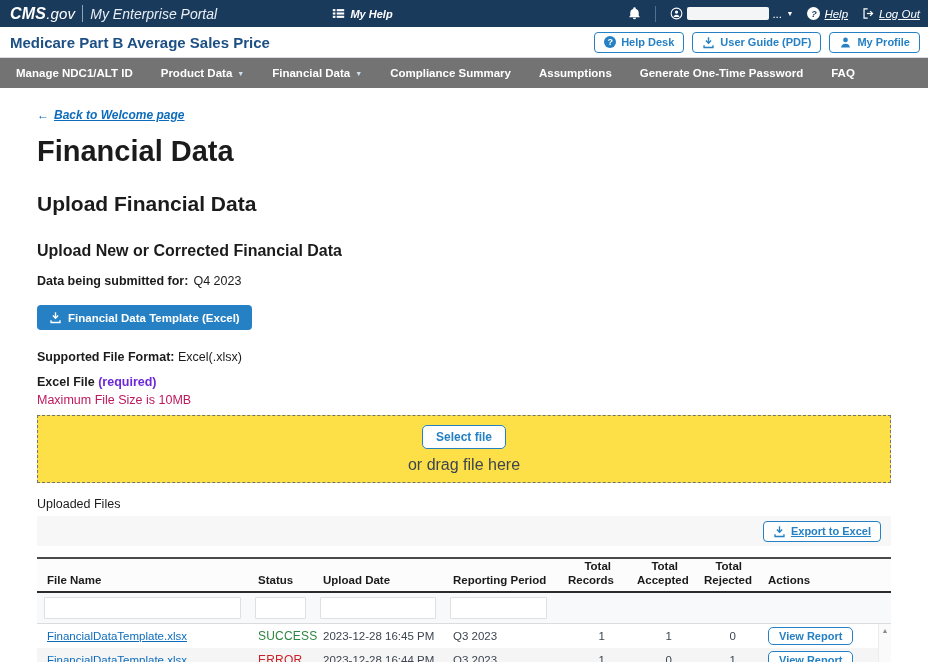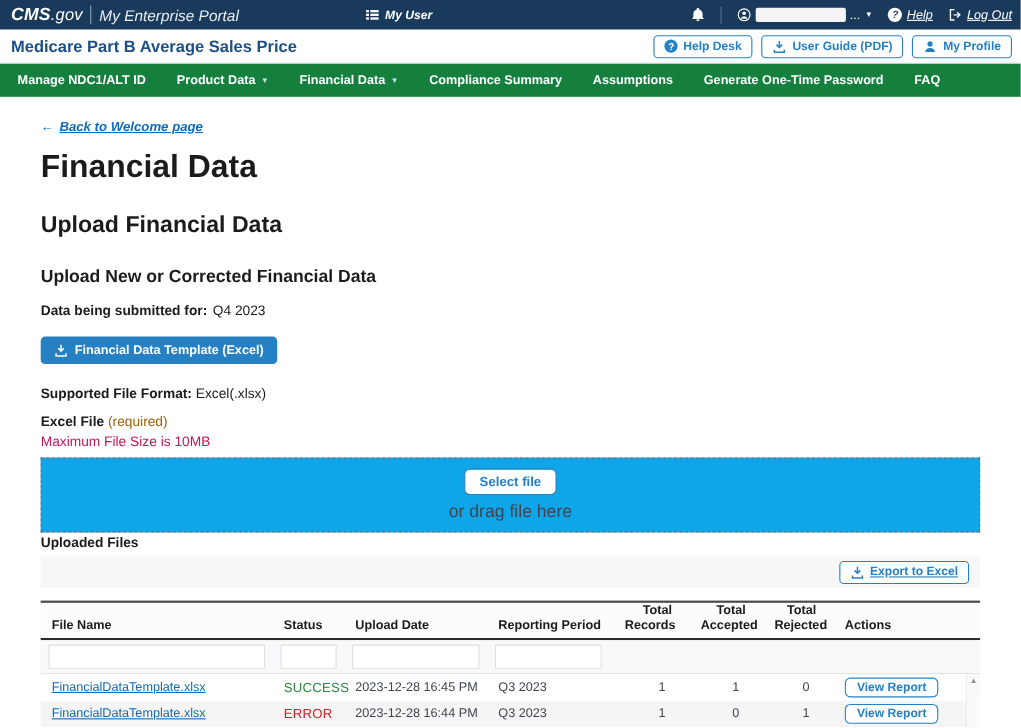--- a/index.html
+++ b/index.html
@@ -32,52 +32,52 @@
   .app-header { height:31px; background:#fff; border-bottom:1px solid #d9dce0;
     display:flex; align-items:center; justify-content:space-between; padding:0 8px 0 10px; }
   .app-title { font-size:15px; font-weight:bold; color:#1c4f84; }
   .header-buttons { display:flex; gap:8px; }
   .hbtn { display:inline-flex; align-items:center; gap:5px; border:1.5px solid #2581c4;
     border-radius:4px; background:#fff; color:#2581c4; font-family:inherit;
     font-size:11px; font-weight:bold; padding:3px 9px; cursor:pointer; }
   .hbtn .qcircle { background:#2581c4; color:#fff; width:12px; height:12px; font-size:9px; }
 
   
-  .nav { height:30px; background:#15803d; display:flex; padding:0 2px; }
+  .nav { height:30px; background:#737373; display:flex; padding:0 2px; }
   .nav-item { color:#fff; font-size:11.5px; font-weight:bold; padding:0 14px; cursor:pointer;
     display:flex; align-items:center; gap:5px; height:100%; }
   .nav-item .caret-sm { color:#cfe0ef; }
 
   
   .content { padding:0 37px; }
   .back-link { display:inline-flex; align-items:center; gap:5px; margin-top:20px;
     color:#0d6cbd; font-size:12px; font-weight:bold; cursor:pointer; }
   .back-link .lbl { text-decoration:underline;font-style:italic; }
   h1.page-title { font-size:29px; font-weight:bold; margin-top:12px; color:#1b1b1b; }
   h2.section-title { font-size:21px; font-weight:bold; margin-top:24px; }
   h3.subsection-title { font-size:16px; font-weight:bold; margin-top:26px; }
   .submitting { margin-top:14px; font-size:12.5px; }
   .submitting b { margin-right:5px; }
   .btn-primary { margin-top:17px; display:inline-flex; align-items:center; gap:6px;
     background:#2581c4; color:#fff; border:none; border-radius:4px; font-family:inherit;
     font-size:11.5px; font-weight:bold; padding:6px 12px; cursor:pointer; }
   .format-line { margin-top:20px; font-size:12.5px; }
   .file-label-line { margin-top:11px; font-size:12.5px; }
-  .muted { color:#a16207; font-weight:normal; }
+  .muted { color:#6d28d9; font-weight:bold; }
   .max-size { margin-top:4px; font-size:12.5px; color:#be185d; }
 
-  .dropzone { margin-top:8px; height:68px; border:1.5px dashed #6f7479; background:#0ea5e9;
+  .dropzone { margin-top:8px; height:68px; border:1.5px dashed #6f7479; background:#fde047;
     display:flex; flex-direction:column; align-items:center; justify-content:center; gap:7px; }
   .btn-outline { display:inline-flex; align-items:center; gap:5px; background:#fff;
     border:1.5px solid #2581c4; border-radius:5px; color:#2581c4; font-family:inherit;
     font-size:12px; font-weight:bold; padding:4px 13px; cursor:pointer; }
   .drag-text { font-size:16px; color:#3d4551;text-align:center; }
 
   
-  .files-title { margin-top:2px; font-size:12.5px; font-weight:bold; }
+  .files-title { margin-top:14px; font-size:12.5px; font-weight:normal; }
   .table-card { margin-top:5px; }
   .table-toolbar { height:30px; background:#f7f7f7; display:flex; align-items:center;
     justify-content:flex-end; padding:0 10px; }
   .table-toolbar .btn-outline { font-size:11px; padding:3px 9px; border-radius:4px;text-decoration:underline; }
   .table-gap { height:11px; background:#fff; }
 
   .row-grid { display:grid;
     grid-template-columns:211px 65px 130px 115px 69px 67px 64px 1fr; align-items:center; }
   .thead { border-top:2px solid #4a4a4a; border-bottom:2px solid #2b2b2b;
     background:#fcfcfd; height:36px; align-items:end; }
@@ -115,21 +115,21 @@
   </div>
   <div class="myapps">
     <svg class="icon12" viewBox="0 0 16 16" fill="#fff">
       <rect x="1" y="2.6" width="3.2" height="2.6"></rect>
         <rect x="5.8" y="2.6" width="9.2" height="2.6"></rect>
       <rect x="1" y="6.7" width="3.2" height="2.6"></rect>
         <rect x="5.8" y="6.7" width="9.2" height="2.6"></rect>
       <rect x="1" y="10.8" width="3.2" height="2.6"></rect>
         <rect x="5.8" y="10.8" width="9.2" height="2.6"></rect>
     </svg>
-    <span>My User</span>
+    <span>My Help</span>
   </div>
   <div class="top-right">
     <span style="display:flex;">
       <svg class="icon12" viewBox="0 0 16 16" fill="#fff">
         <path d="M8 15.2a1.9 1.9 0 0 0 1.9-1.9H6.1A1.9 1.9 0 0 0 8 15.2zm5.2-4.4V7.2c0-2.4-1.3-4.3-3.6-4.8v-.5a1.6 1.6 0 1 0-3.2 0v.5C4.1 2.9 2.8 4.8 2.8 7.2v3.6L1.6 12v.7h12.8V12z"></path>
       </svg>
     </span>
     <span class="top-divider"></span>
     <div class="user-menu">
       <svg class="icon12" viewBox="0 0 16 16">

